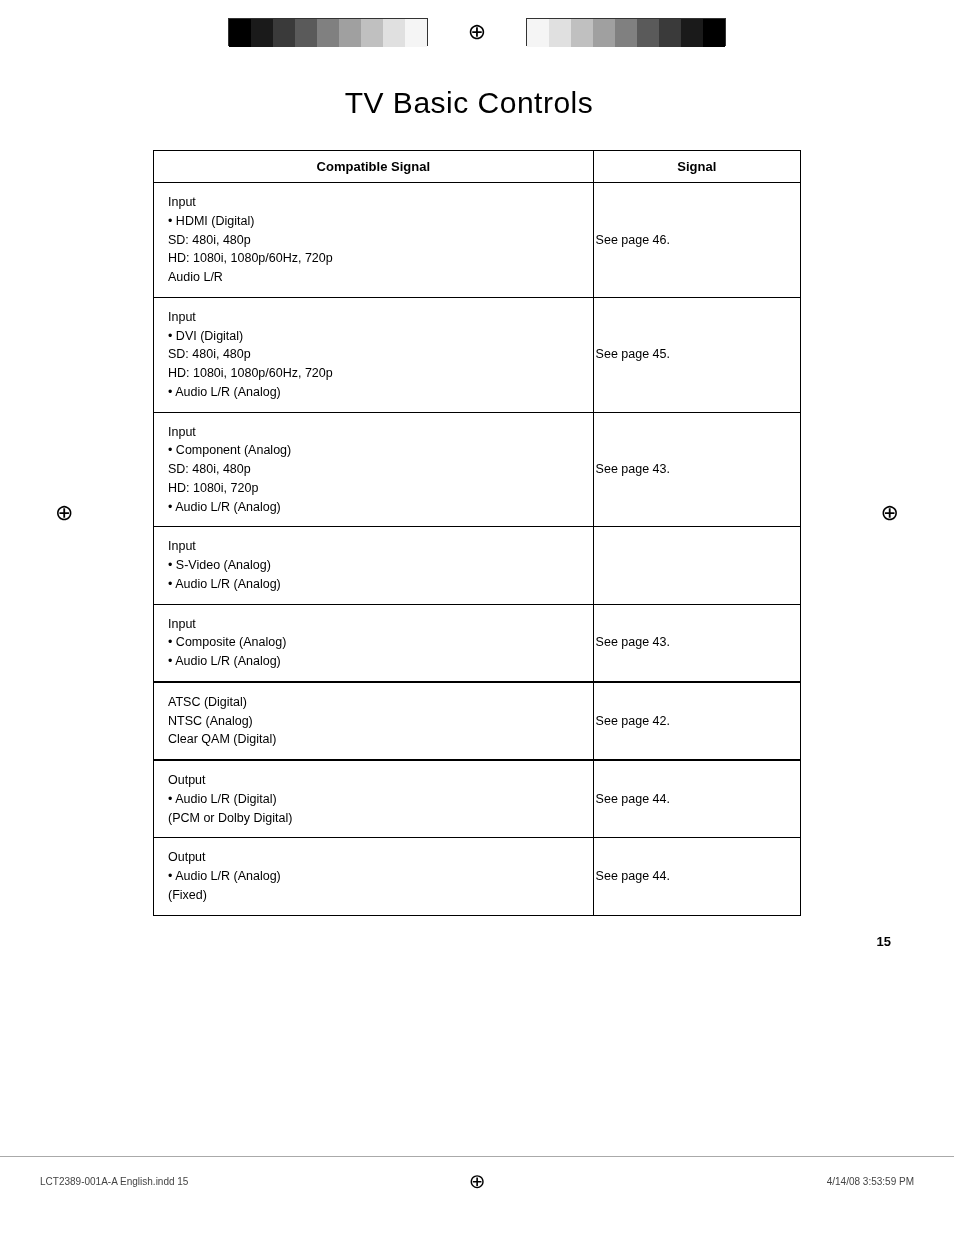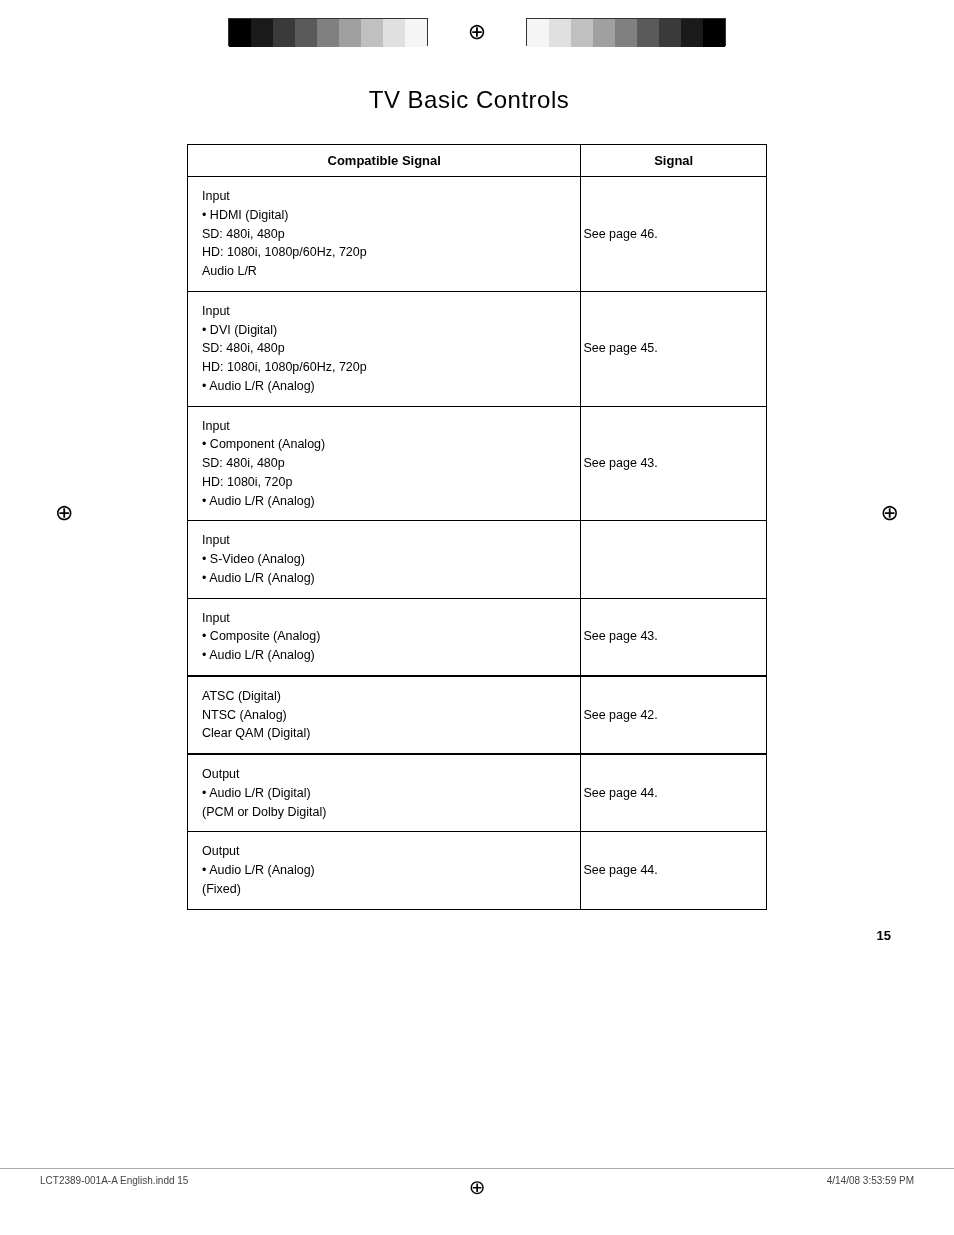--- a/index.html
+++ b/index.html
@@ -36,35 +36,35 @@
 
     .crosshair {
       font-size: 22px;
       color: #000;
       margin: 0 20px;
     }
 
     
     .page-title {
       text-align: center;
-      font-size: 24px;
+      font-size: 30px;
       font-weight: normal;
       margin: 30px 16px 30px 0;
       letter-spacing: 0.5px;
     }
 
     
     .content-area {
       display: flex;
       justify-content: center;
       padding: 0 60px;
     }
 
     .signal-table {
-      width: 580px;
+      width: 648px;
       border-collapse: collapse;
       border: 1.5px solid #000;
     }
 
     .signal-table th {
       border: 1.5px solid #000;
       padding: 8px 12px;
       text-align: center;
       font-weight: bold;
       font-size: 13px;
@@ -97,21 +97,22 @@
       font-weight: bold;
     }
 
     
     .bottom-bar {
       position: absolute;
       bottom: 30px;
       left: 0;
       right: 0;
       display: flex;
-      padding: 6px 40px;
+      align-items: center;
+      padding: 12px 40px;
       font-size: 10px;
       color: #444;
       border-top: 1px solid #aaa;
       margin-top: 10px;
     }
 
     .bottom-bar .left-text {
       flex: 1;
       text-align: left;
     }

